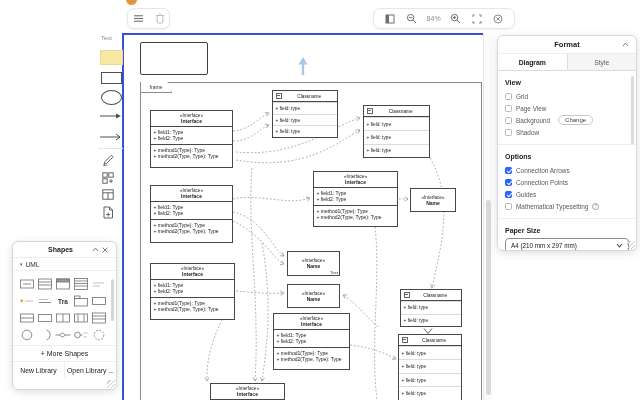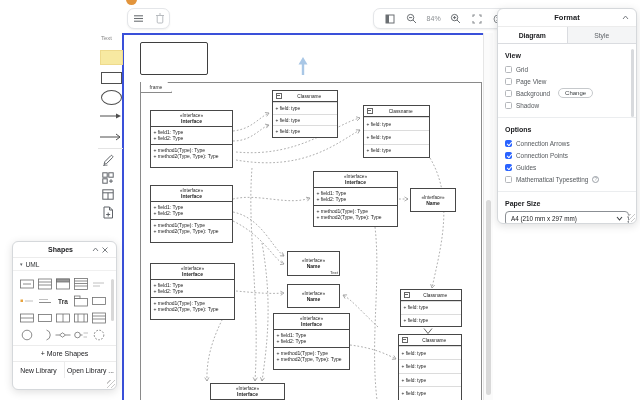--- a/index.html
+++ b/index.html
@@ -516,21 +516,21 @@
       </span>
     </div>
   <div class="more">+ More Shapes</div>
   <div class="sfooter">
     <span class="sfbtn">New Library</span>
     <span class="sfbtn">Open Library ...</span>
   </div>
   <div class="grip"></div>
 </div>
 
-<div class="panel" style="left:497px;top:8px;width:140px;height:216px">
+<div class="panel" style="left:497px;top:35px;width:140px;height:216px">
   <div class="fheader">
     <span style="width:10px"></span>
     <span class="title">Format</span>
     <span class="hicon">
       <svg width="7" height="5" viewBox="0 0 7 5" fill="none" stroke="#7a7e82" stroke-width="1">
           <polyline points="1,4 3.5,1 6,4"></polyline>
         </svg>
     </span>
   </div>
   <div class="tabs">

